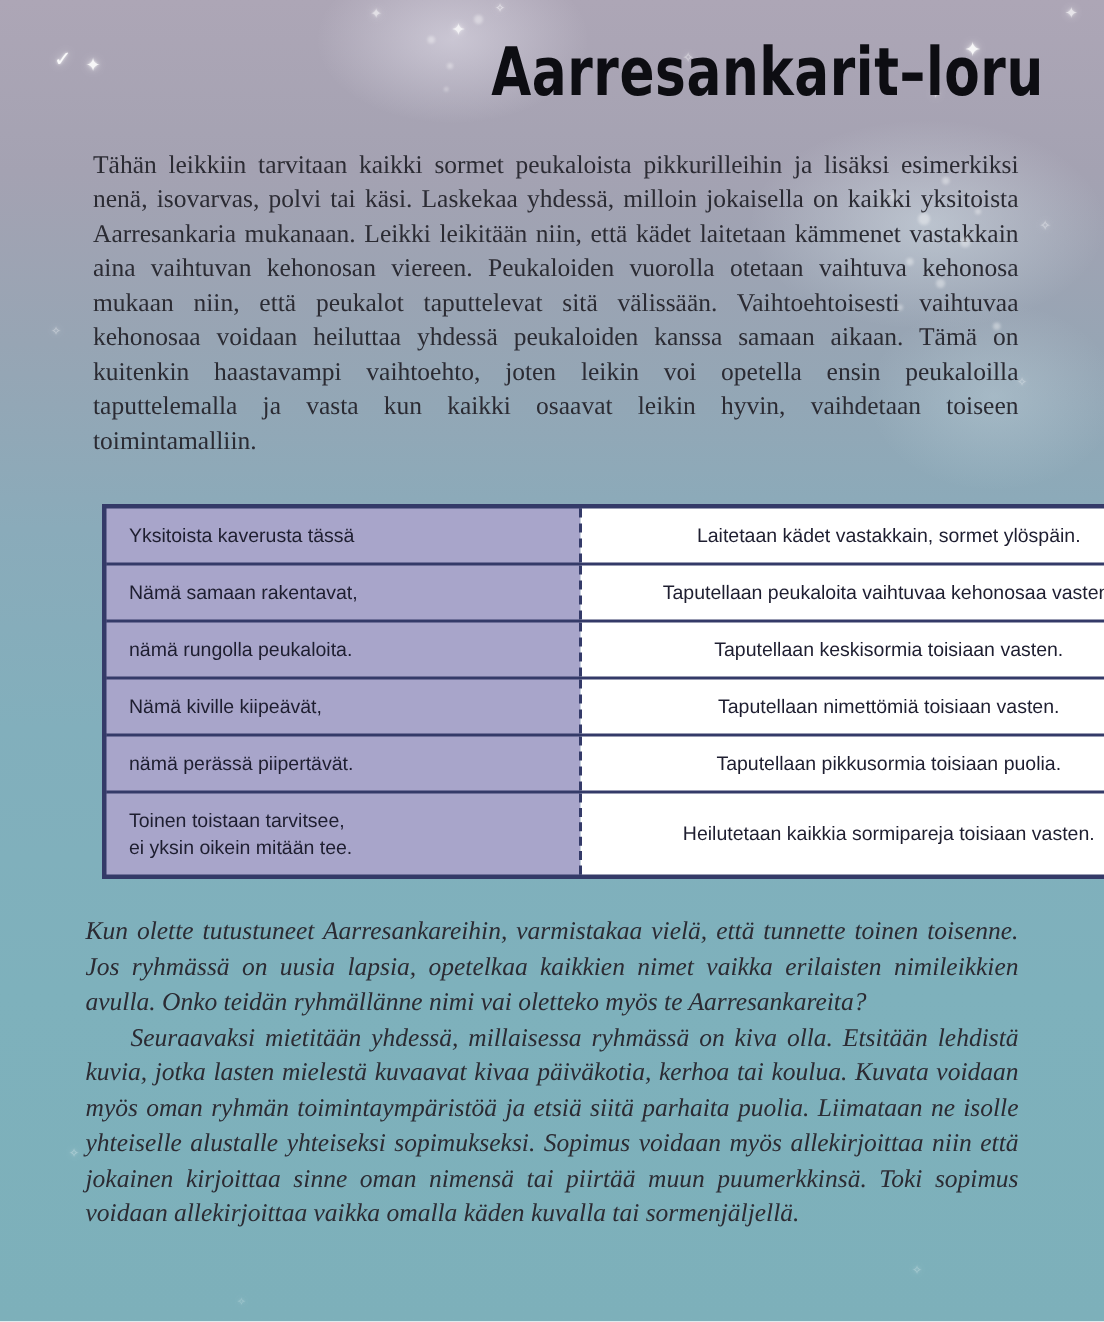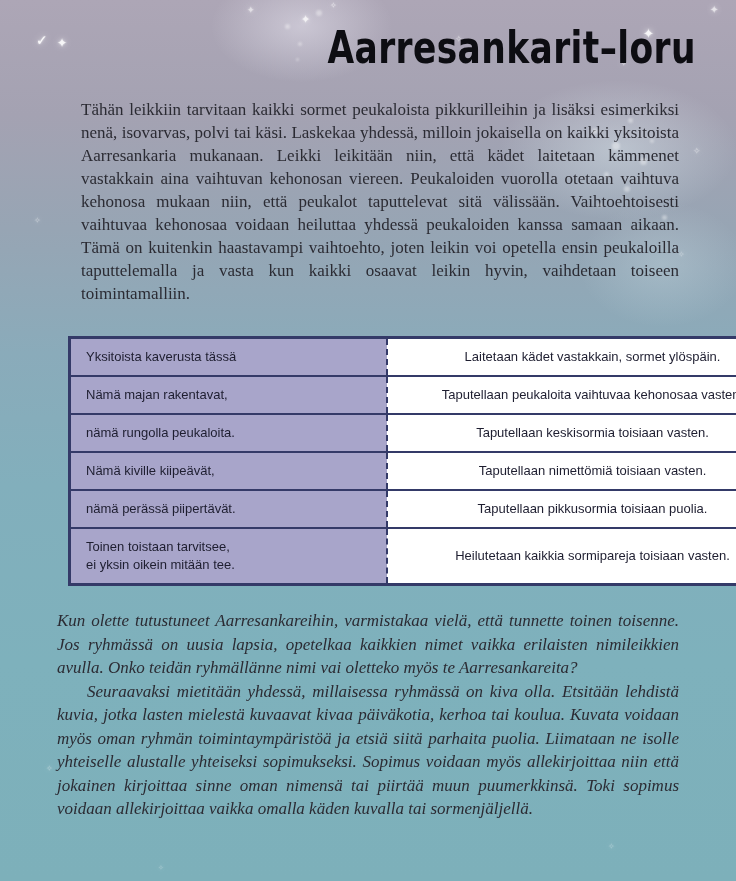--- a/index.html
+++ b/index.html
@@ -27,21 +27,21 @@
     font-family: "DejaVu Sans", sans-serif;
     font-weight: 800;
     font-size: 42px;
     letter-spacing: 0.5px;
     color: #0d0d12;
     transform: scale(0.82, 1.06);
     transform-origin: center top;
     white-space: nowrap;
   }
   .intro {
-    margin: 18px 57px 0 81px;
+    margin: 18px 57px 0 62px;
     font-size: 17px;
     line-height: 23px;
     text-align: justify;
   }
   .rhyme-table {
     border-collapse: collapse;
     margin: 31px 0 0 68px;
     width: 729px;
     font-family: "Liberation Sans", sans-serif;
     font-size: 13px;
@@ -129,21 +129,21 @@
 
   <p class="intro">Tähän leikkiin tarvitaan kaikki sormet peukaloista pikkurilleihin ja lisäksi esimerkiksi nenä, isovarvas, polvi tai käsi. Laskekaa yhdessä, milloin jokaisella on kaikki yksitoista Aarresankaria mukanaan. Leikki leikitään niin, että kädet laitetaan kämmenet vastakkain aina vaihtuvan kehonosan viereen. Peukaloiden vuorolla otetaan vaihtuva kehonosa mukaan niin, että peukalot taputtelevat sitä välissään. Vaihtoehtoisesti vaihtuvaa kehonosaa voidaan heiluttaa yhdessä peukaloiden kanssa samaan aikaan. Tämä on kuitenkin haastavampi vaihtoehto, joten leikin voi opetella ensin peukaloilla taputtelemalla ja vasta kun kaikki osaavat leikin hyvin, vaihdetaan toiseen toimintamalliin.</p>
 
   <table class="rhyme-table">
     <tbody>
       <tr>
         <td class="verse-cell"><span class="pre-line">Yksitoista kaverusta tässä</span></td>
         <td class="action-cell"><span>Laitetaan kädet vastakkain, sormet ylöspäin.</span></td>
       </tr>
       <tr>
-        <td class="verse-cell"><span class="pre-line">Nämä majan rakentavat,</span></td>
+        <td class="verse-cell"><span class="pre-line">Nämä samaan rakentavat,</span></td>
         <td class="action-cell"><span>Taputellaan peukaloita vaihtuvaa kehonosaa vasten.</span></td>
       </tr>
       <tr>
         <td class="verse-cell"><span class="pre-line">nämä rungolla peukaloita.</span></td>
         <td class="action-cell"><span>Taputellaan keskisormia toisiaan vasten.</span></td>
       </tr>
       <tr>
         <td class="verse-cell"><span class="pre-line">Nämä kiville kiipeävät,</span></td>
         <td class="action-cell"><span>Taputellaan nimettömiä toisiaan vasten.</span></td>
       </tr>

